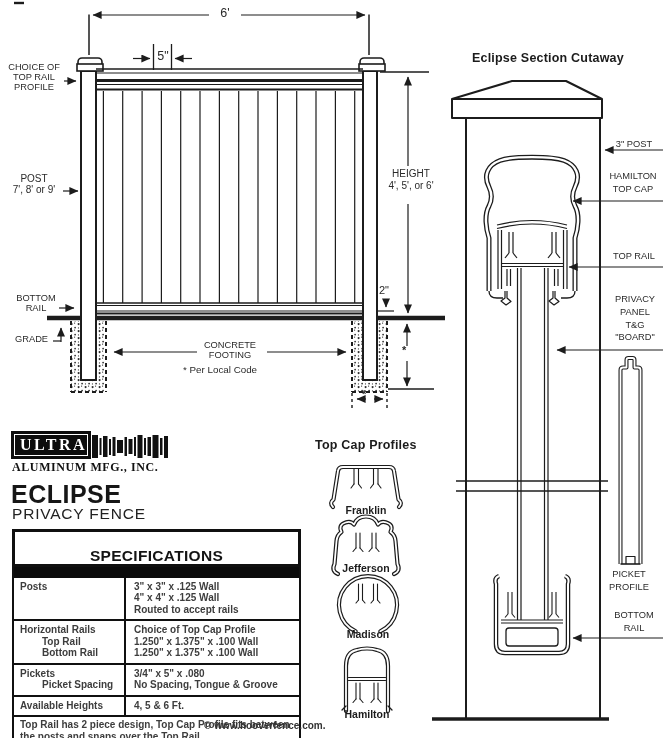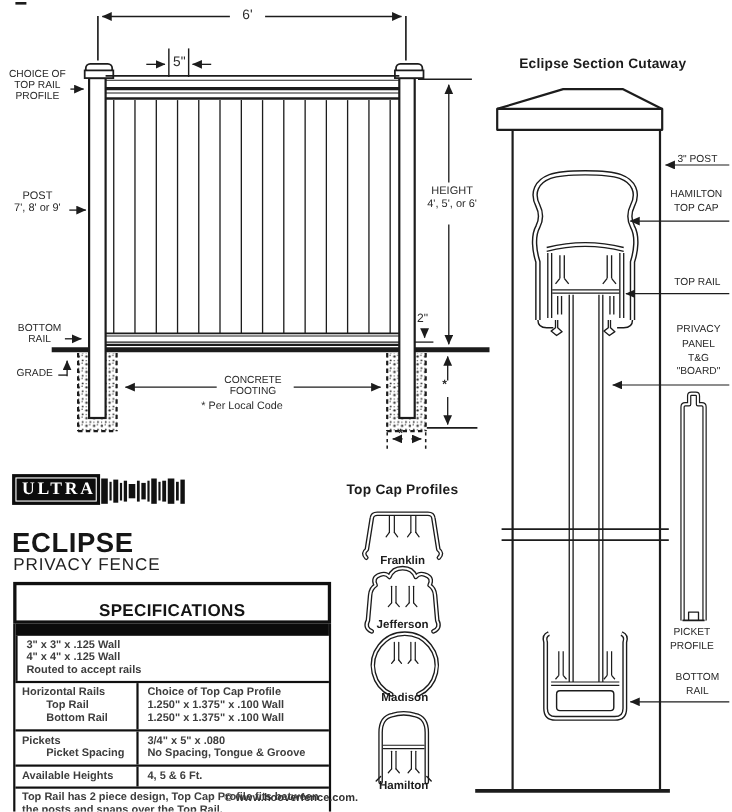--- a/index.html
+++ b/index.html
@@ -378,29 +378,33 @@
 <div class="lbl profname c" style="left:330px;top:506px;width:72px">Franklin</div>
 <div class="lbl profname c" style="left:330px;top:564px;width:72px">Jefferson</div>
 <div class="lbl profname c" style="left:332px;top:630px;width:72px">Madison</div>
 <div class="lbl profname c" style="left:331px;top:710px;width:72px">Hamilton</div>
 
 <div class="logo-box">
   <div class="logo-inner">
     <span>ULTRA</span>
   </div>
 </div>
+<div class="company">ALUMINUM MFG., INC.</div>
 <div class="product">ECLIPSE</div>
 <div class="product-sub">PRIVACY FENCE</div>
 
 <div class="spec">
   <div class="spec-header">SPECIFICATIONS</div>
   <div class="spec-body">
     <div class="spec-bar"></div>
 
     <div class="spec-row">
+      <div class="spec-c1">
+        <div>Posts</div>
+      </div>
       <div class="spec-c2">
         <div>3" x 3" x .125 Wall</div>
         <div>4" x 4" x .125 Wall</div>
         <div>Routed to accept rails</div>
       </div>
     </div>
 
     <div class="spec-row">
       <div class="spec-c1">
         <div>Horizontal Rails</div>

